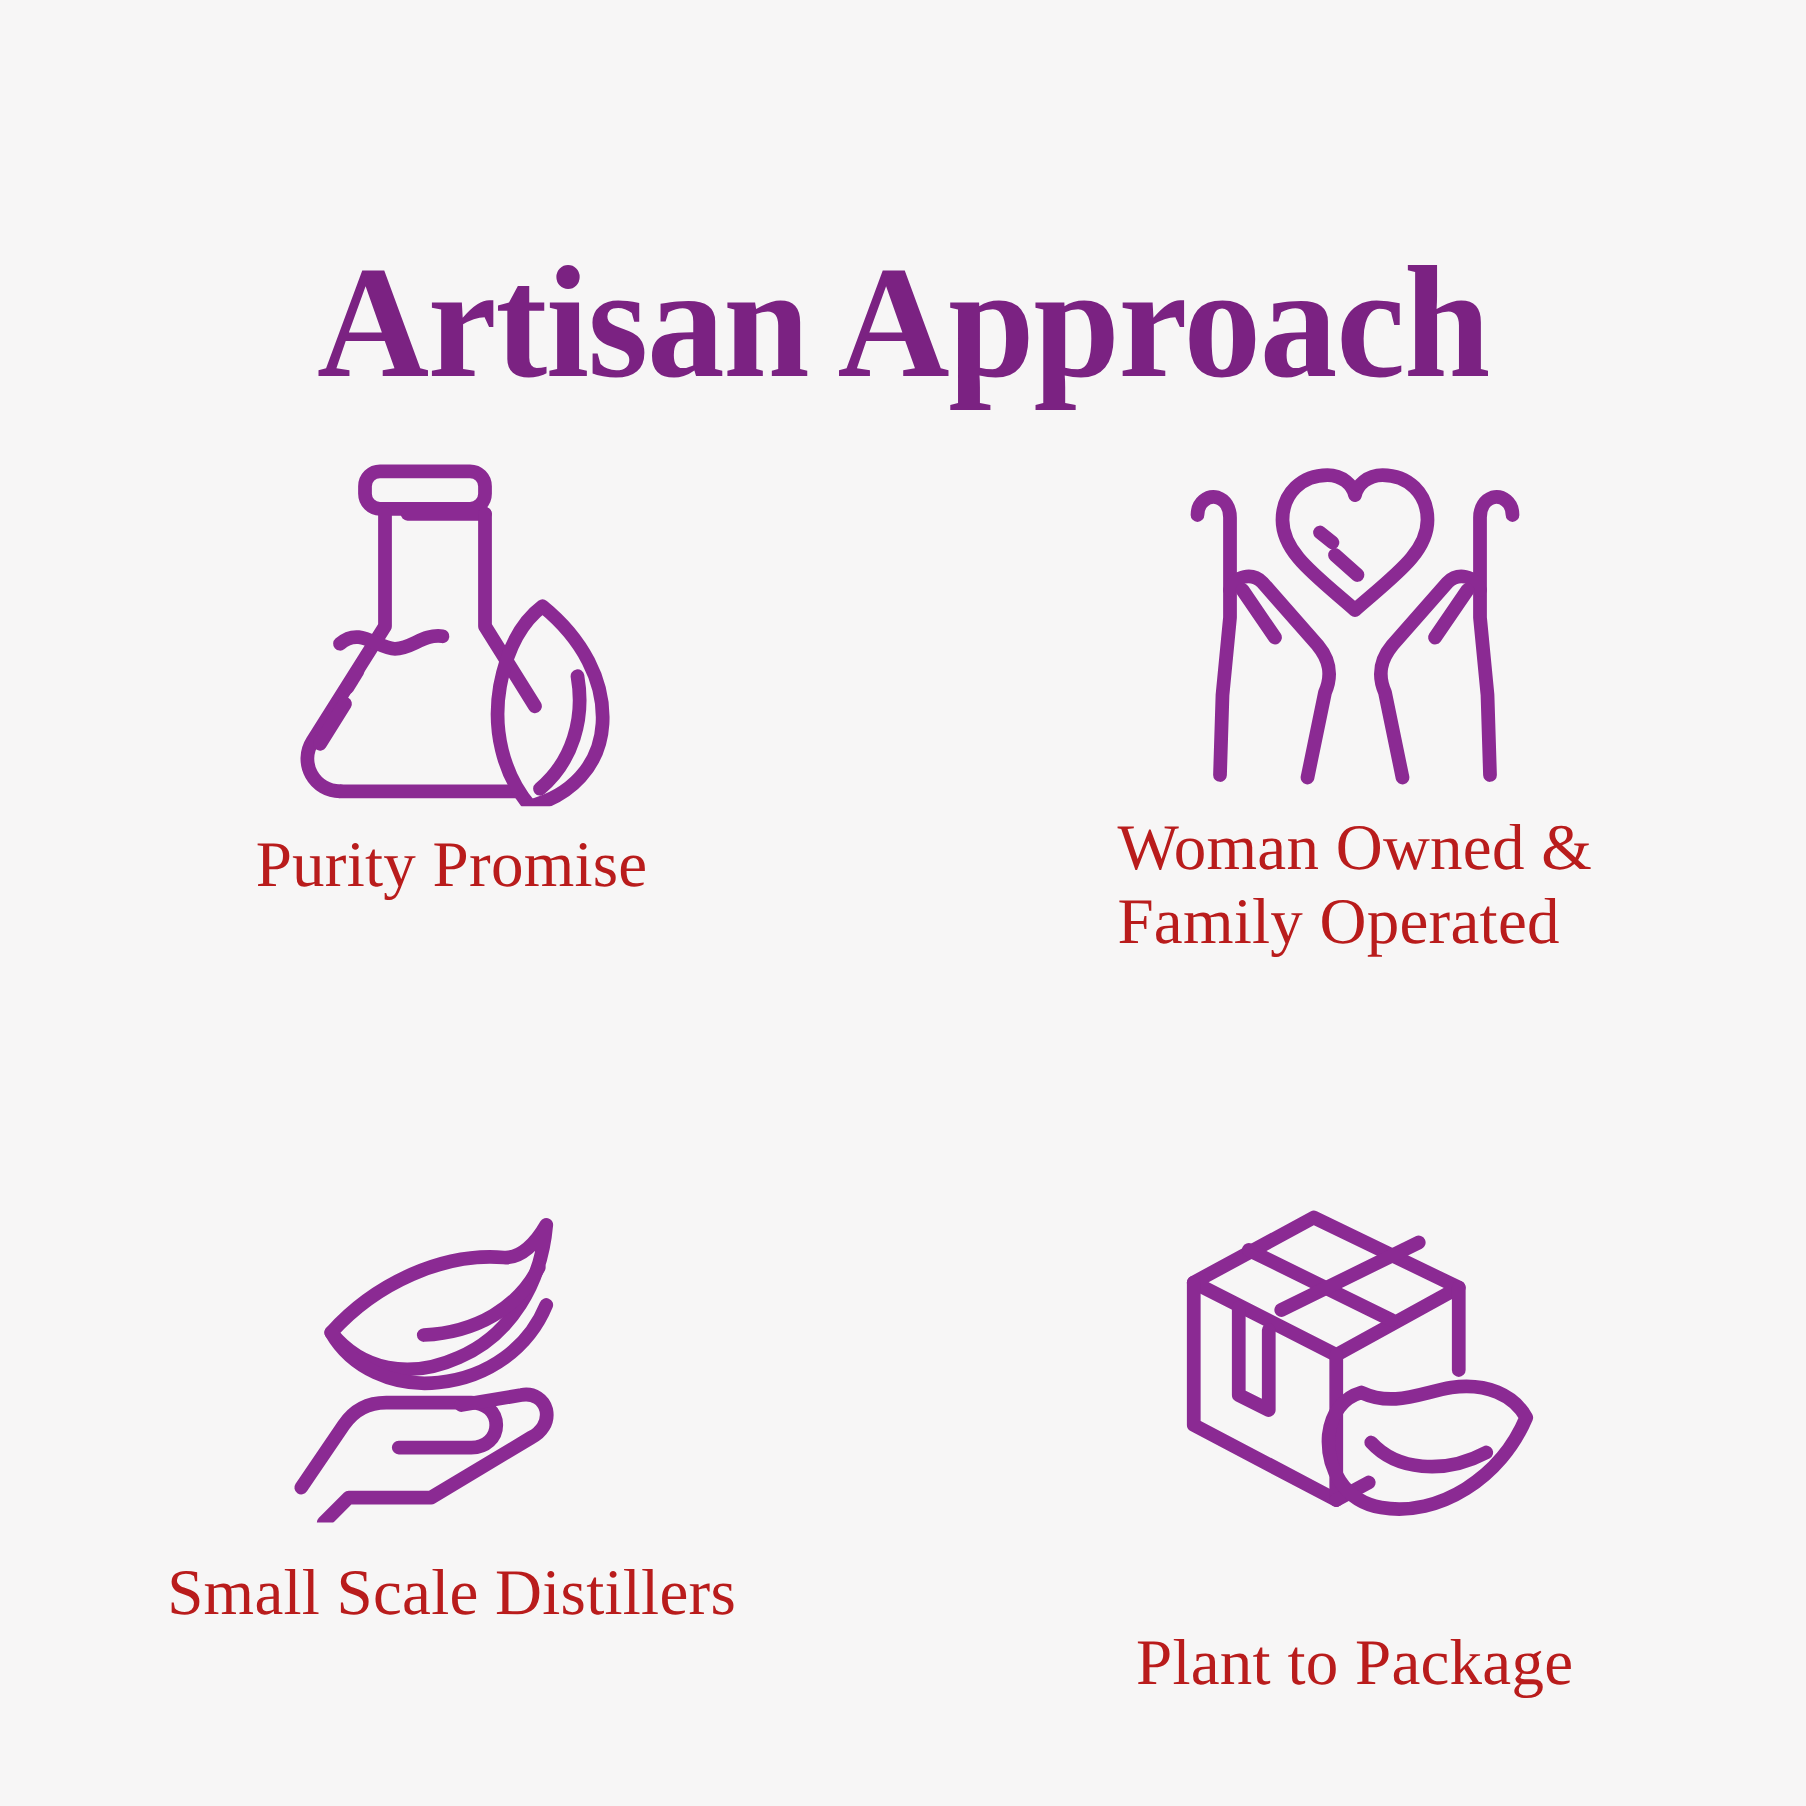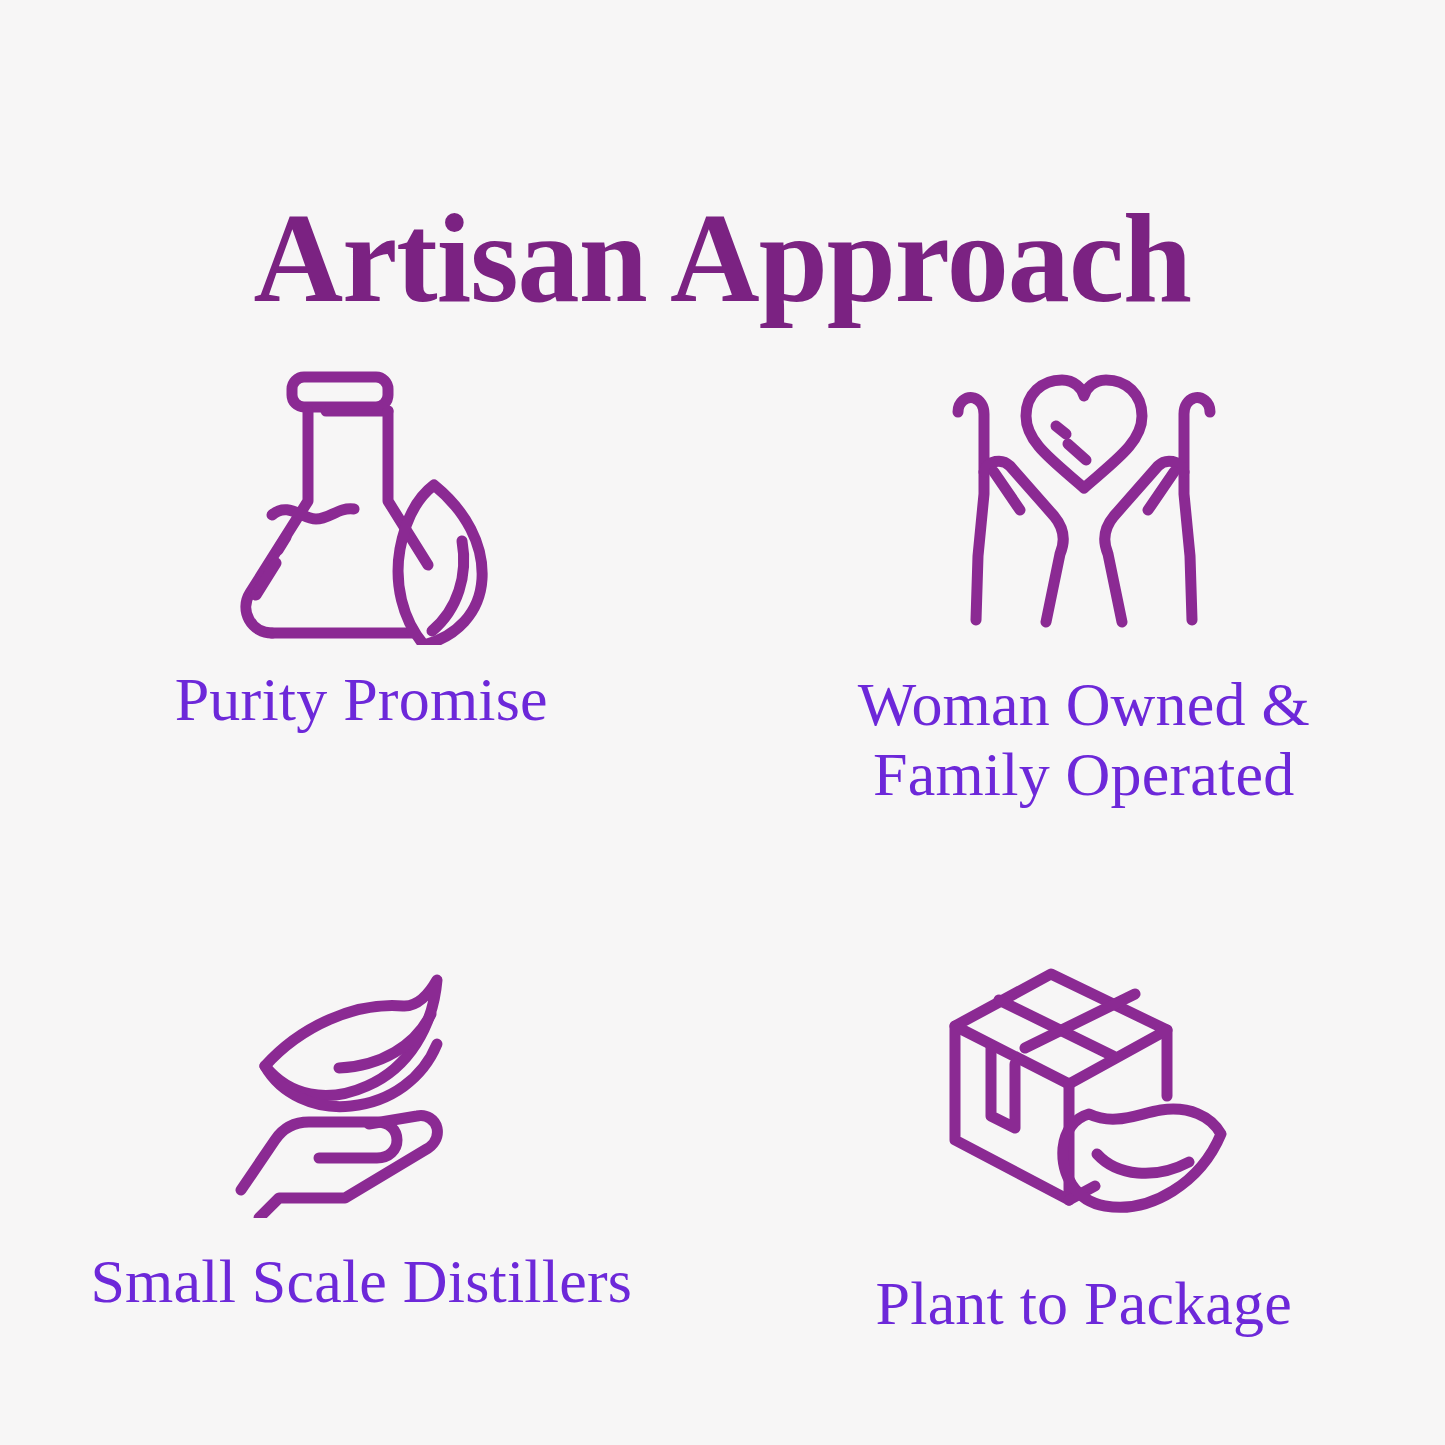--- a/index.html
+++ b/index.html
@@ -71,42 +71,42 @@
     display: flex;
     align-items: center;
     justify-content: center;
   }
   .icon-box svg {
     display: block;
   }
 
   .label {
     margin-top: 18px;
-    color: #6d28d9;
+    color: #b91c1c;
     font-family: "Liberation Serif", "DejaVu Serif", serif;
     font-weight: 400;
-    font-size: 62px;
+    font-size: 52px;
     line-height: 1.13;
-    text-align: center;
+    text-align: left;
     letter-spacing: 0.2px;
     white-space: pre-line;
   }
 
   
   .cell-1 .icon-box { height: 300px; }
   .cell-1 .label { margin-top: 14px; }
 
   .cell-2 .icon-box { height: 300px; }
-  .cell-2 .label { margin-top: 19px; }
+  .cell-2 .label { margin-top: 0; }
 
   .cell-3 { padding-top: 88px; }
   .cell-3 .icon-box { height: 270px; }
   .cell-3 .label { }
 
-  .cell-4 { padding-top: 88px; }
+  .cell-4 { padding-top: 88px; gap: 34px; }
   .cell-4 .icon-box { height: 270px; }
   .cell-4 .label { margin-top: 40px; }
 </style>
 </head>
 <body>
 
 <div class="page">
 
   <div class="title-wrap">
     <h1 class="title">Artisan Approach</h1>

